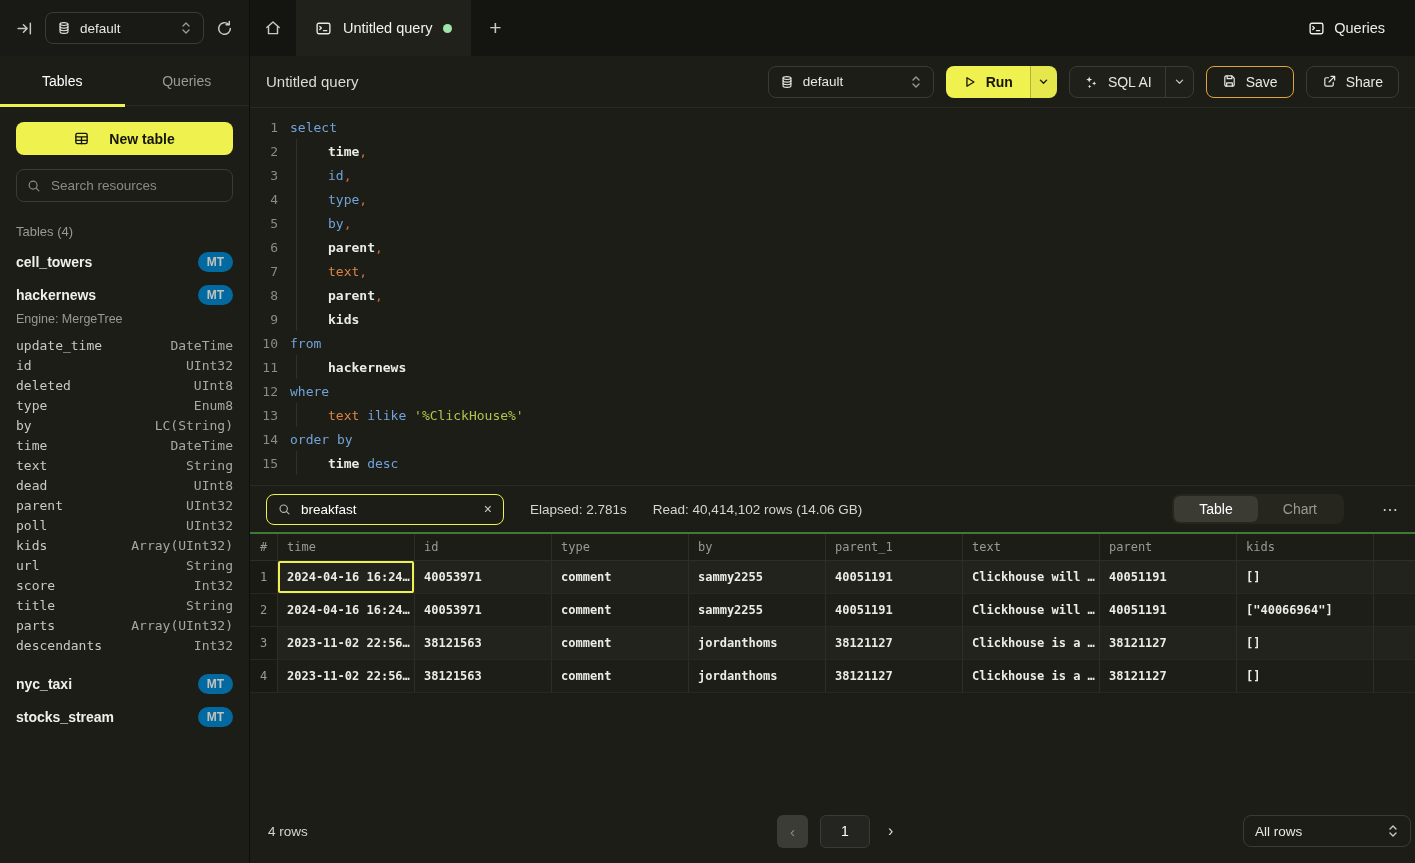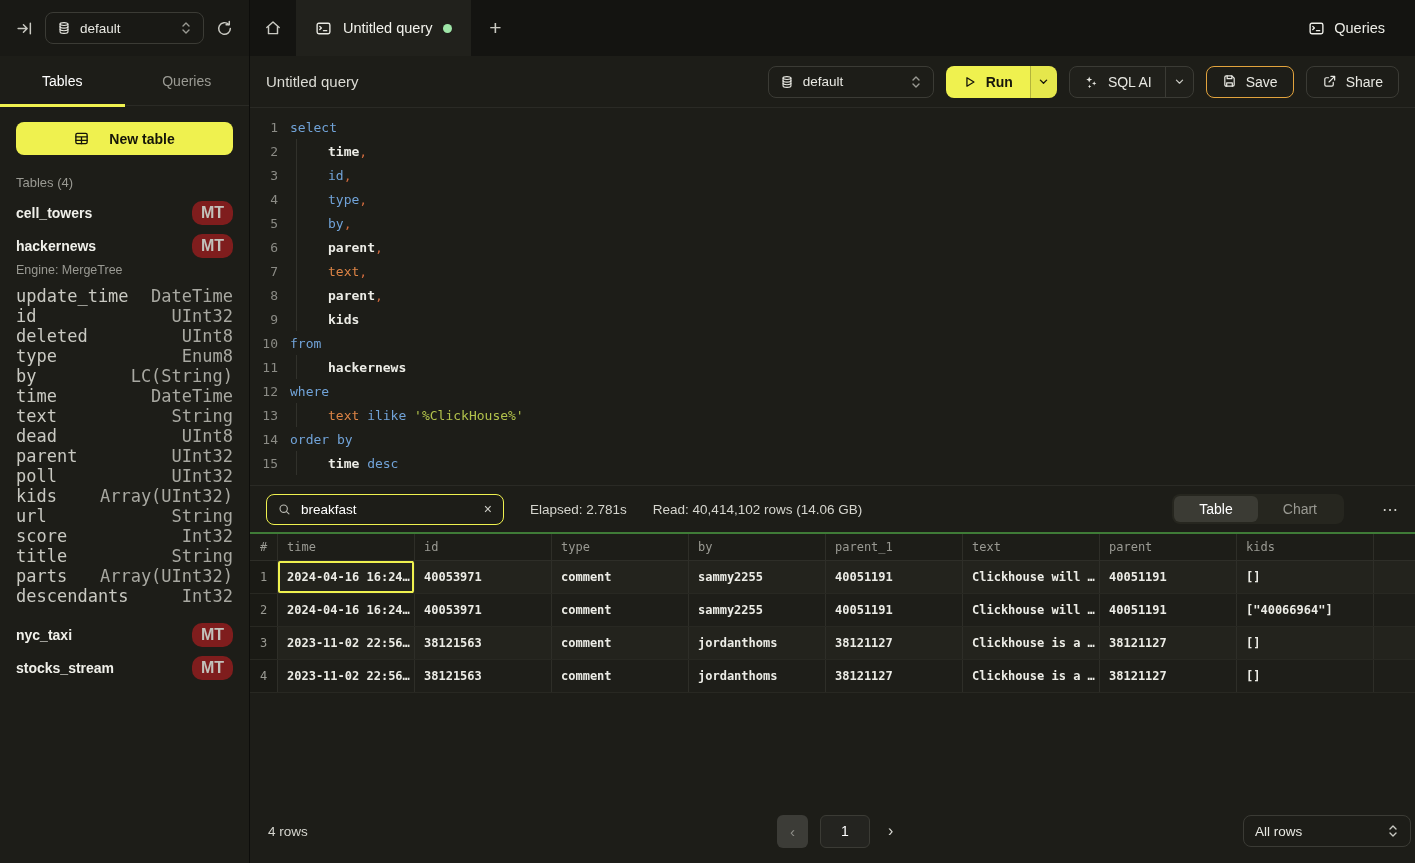--- a/index.html
+++ b/index.html
@@ -52,25 +52,25 @@
                  align-items:center;justify-content:center;gap:20px;cursor:pointer}
   .search-box{margin:0 16px 16px;height:33px;flex:0 0 33px;border:1px solid var(--border);border-radius:8px;
               display:flex;align-items:center;gap:8px;padding:0 10px;color:#8B8B85}
   .search-box input{flex:1;min-width:0;background:none;border:0;outline:0;color:var(--txt);
                     font:13.5px "Liberation Sans",sans-serif}
   .search-box input::placeholder{color:#8B8B85}
   .side-scroll{flex:1;overflow:hidden;padding:0 16px}
   .section-label{color:var(--txt-dim);font-size:13px;margin:6px 0 6px}
   .side-table-row{display:flex;align-items:center;justify-content:space-between;height:33px;cursor:pointer}
   .side-table-name{font-size:14px;font-weight:700;color:#F0F0EA}
-  .badge{background:#7f1d1d;color:#C2C2BB;font-size:16px;font-weight:700;border-radius:10px;padding:3px 9px}
+  .badge{background:#0369a1;color:#C2C2BB;font-size:12px;font-weight:700;border-radius:10px;padding:3px 9px}
   .engine-line{color:var(--txt-dim);font-size:12.5px;margin:1px 0 9px}
   .col-list{margin-bottom:12px}
   .col-row{display:flex;justify-content:space-between;align-items:center;height:20px;
-           font-family:"DejaVu Sans Mono",monospace;font-size:17px;color:#C9C9C2}
+           font-family:"DejaVu Sans Mono",monospace;font-size:13px;color:#C9C9C2}
   .col-type{color:#A8A8A1}
 
   
   .main-header{height:52px;flex:0 0 52px;display:flex;align-items:center;gap:12px;
                padding:0 16px;border-bottom:1px solid var(--border-soft)}
   .mh-title{flex:1;font-size:15px;color:#DCDCD5}
   .run-group{display:flex;height:32px;border-radius:8px;overflow:hidden;cursor:pointer}
   .run-main{background:var(--c-accent);color:var(--c-run_text);display:flex;align-items:center;
             gap:9px;padding:0 17px;font-weight:700;font-size:14px;border:0;cursor:pointer}
   .run-caret{background:var(--c-accent);border:0;border-left:1px solid rgba(0,0,0,.22);width:27px;
@@ -227,20 +227,29 @@
       </div>
       <button class="new-table-btn">
         <span>
           <svg width="15" height="15" viewBox="0 0 16 16" fill="none" stroke="currentColor" stroke-width="1.4" stroke-linecap="round">
               <rect x="2" y="2.5" width="12" height="11" rx="1.5"></rect>
               <path d="M2 6.2h12M2 9.9h12M8 6.2v7.3"></path>
             </svg>
         </span>
         <span>New table</span>
       </button>
+      <div class="search-box">
+        <span>
+          <svg width="14" height="14" viewBox="0 0 16 16" fill="none" stroke="currentColor" stroke-width="1.4" stroke-linecap="round">
+              <circle cx="7" cy="7" r="4.5"></circle>
+              <path d="m10.5 10.5 3 3"></path>
+            </svg>
+        </span>
+        <input placeholder="Search resources" style="">
+      </div>
       <div class="side-scroll">
         <div class="section-label">Tables (4)</div>
         <div>
             <div class="side-table">
               <div class="side-table-row">
                 <span class="side-table-name">cell_towers</span>
                 <span class="badge">MT</span>
               </div>
             </div>
             <div class="side-table">

